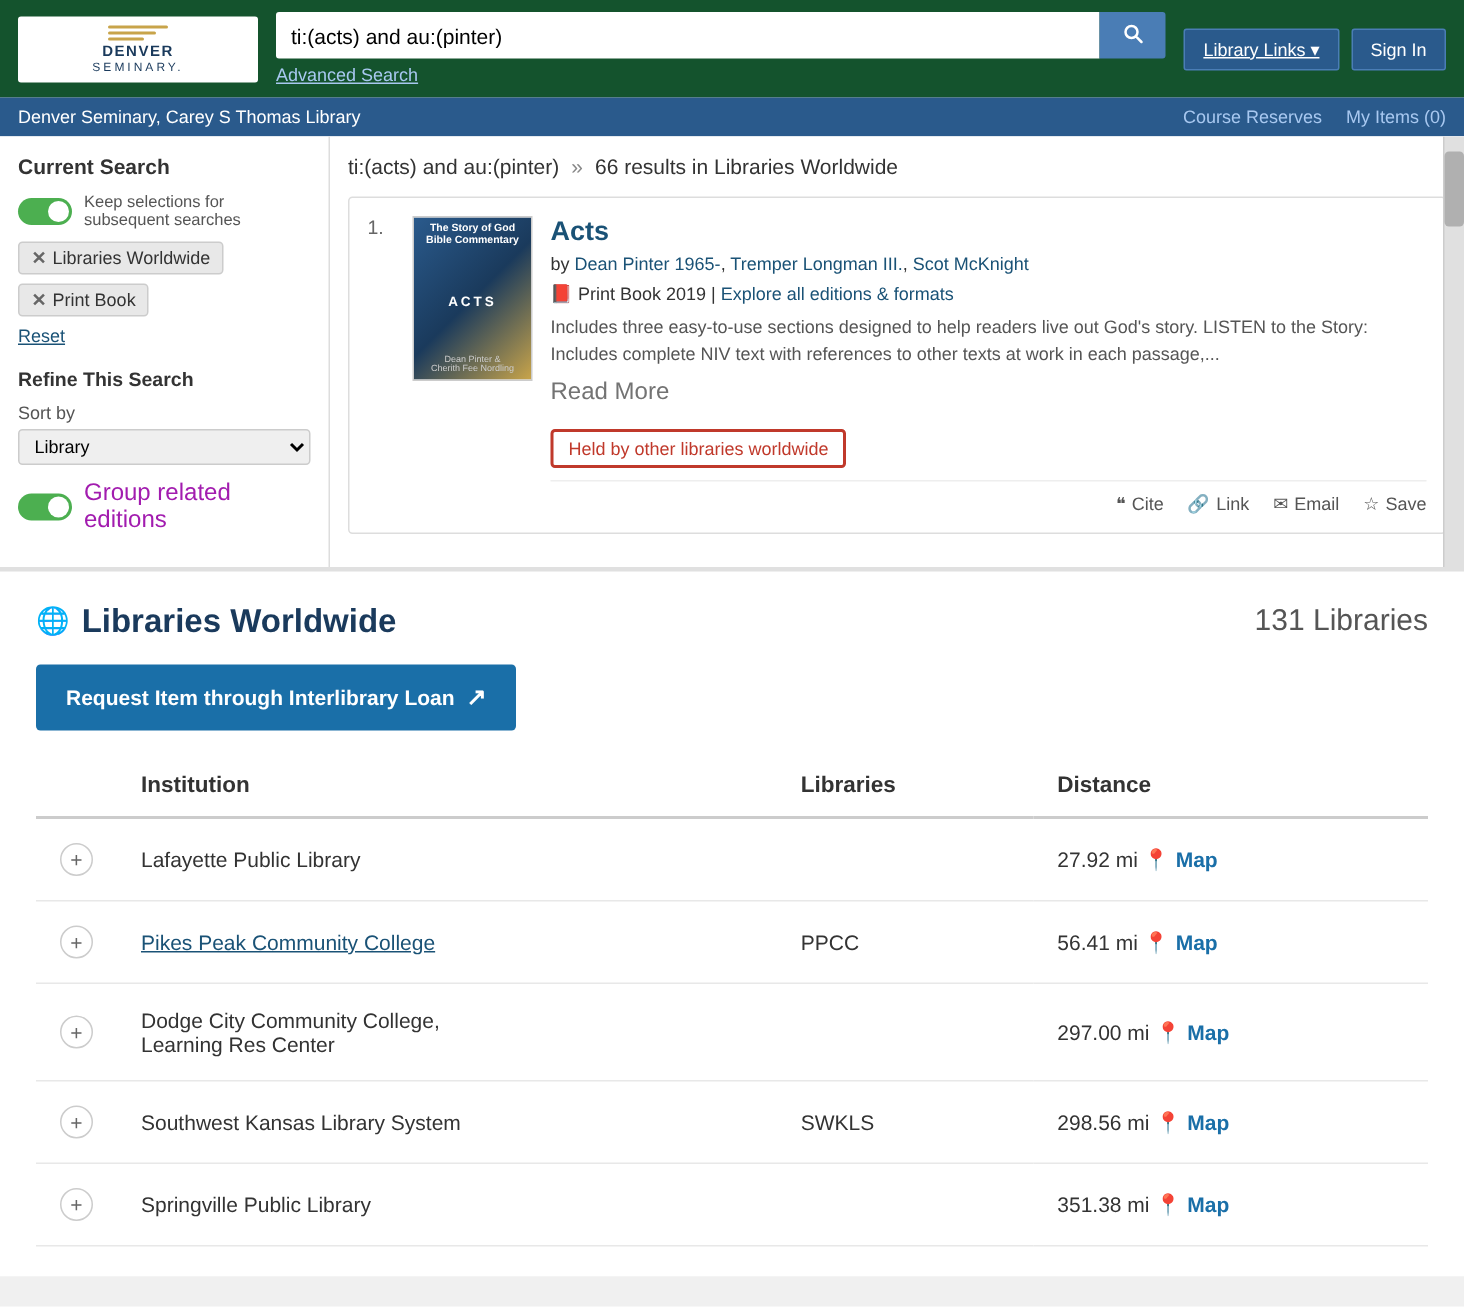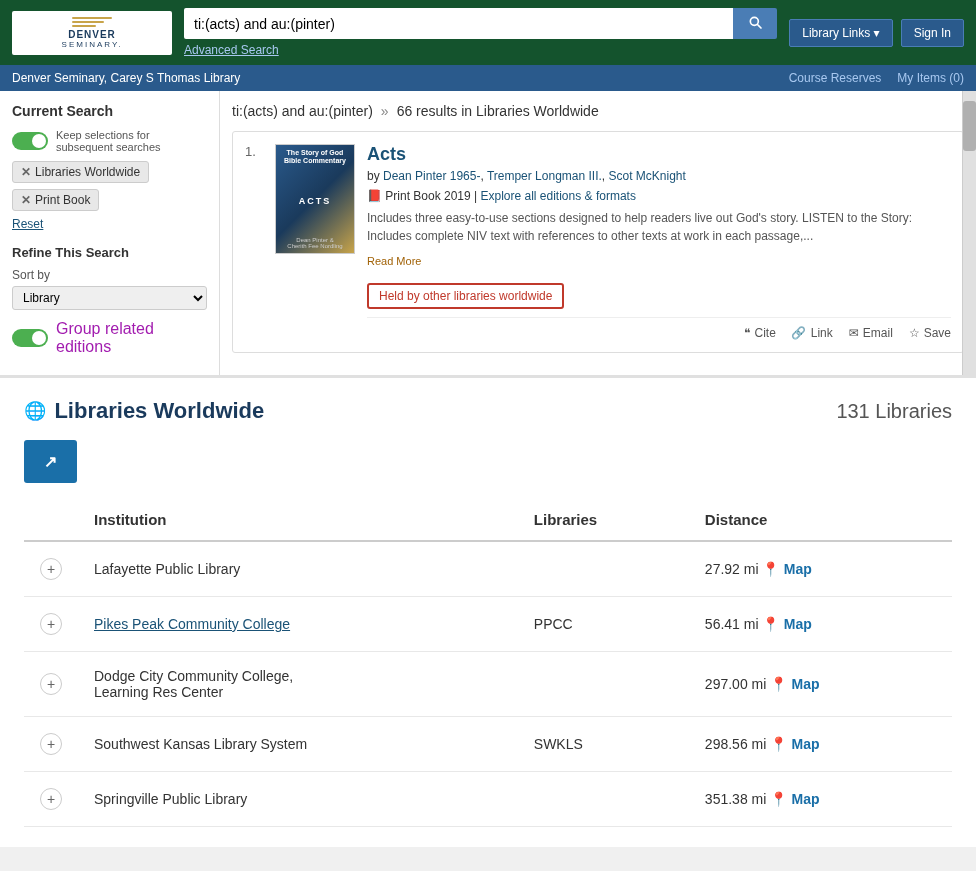--- a/index.html
+++ b/index.html
@@ -15,21 +15,21 @@
     .logo-line:nth-child(3) { width: 24px; }
     .logo-text { font-size: 10px; font-weight: bold; color: #1a3a5c; letter-spacing: 1px; text-align: center; }
     .logo-sub { font-size: 8px; color: #1a3a5c; letter-spacing: 2px; text-align: center; }
     .search-area { flex: 1; display: flex; flex-direction: column; gap: 4px; }
     .search-box { display: flex; }
     .search-input { flex: 1; padding: 6px 10px; border: none; font-size: 14px; outline: none; border-radius: 2px 0 0 2px; }
     .search-btn { background: #4a7db5; color: white; border: none; padding: 6px 14px; cursor: pointer; border-radius: 0 2px 2px 0; }
     .search-btn svg { width: 16px; height: 16px; fill: white; }
     .advanced-search { color: #a8c8f0; font-size: 12px; text-decoration: underline; cursor: pointer; text-align: left; }
     .header-right { display: flex; gap: 8px; align-items: center; }
-    .header-btn { background: #2a5a8c; color: white; border: 1px solid #4a7db5; padding: 6px 12px; cursor: pointer; font-size: 12px; border-radius: 2px; white-space: nowrap; }
+    .header-btn { background: #2a5a8c; color: white; border: 1px solid #4a7db5; padding: 6px 12px; cursor: pointer; font-size: 12px; border-radius: 2px; white-space: nowrap; text-decoration: underline; }
     .header-btn-sign { background: #2a5a8c; color: white; border: 1px solid #4a7db5; padding: 6px 12px; cursor: pointer; font-size: 12px; border-radius: 2px; }
 
     
     .sub-header { background: #2a5a8c; padding: 6px 12px; display: flex; justify-content: space-between; align-items: center; }
     .sub-header-title { color: white; font-size: 12px; }
     .sub-header-right { display: flex; gap: 16px; }
     .sub-header-link { color: #a8c8f0; font-size: 12px; cursor: pointer; text-decoration: none; }
 
     
     .main-content { display: flex; gap: 0; background: white; }
@@ -63,21 +63,21 @@
     .book-cover-inner { display: flex; flex-direction: column; align-items: center; justify-content: space-between; height: 100%; width: 100%; }
     .book-title-cover { font-size: 7px; color: white; font-weight: bold; text-align: center; line-height: 1.2; }
     .book-author-cover { font-size: 6px; color: #ccc; text-align: center; }
     .result-info { flex: 1; }
     .result-title { font-size: 18px; font-weight: bold; color: #1a5276; text-decoration: none; cursor: pointer; display: block; margin-bottom: 4px; }
     .result-authors { font-size: 12px; margin-bottom: 6px; }
     .result-authors a { color: #1a5276; text-decoration: none; cursor: pointer; }
     .result-meta { font-size: 12px; margin-bottom: 6px; color: #333; }
     .result-meta a { color: #1a5276; }
     .result-desc { font-size: 12px; color: #555; margin-bottom: 8px; line-height: 1.5; }
-    .read-more { color: #a16207; text-decoration: none; cursor: pointer; font-size: 11px; }
+    .read-more { color: #737373; text-decoration: none; cursor: pointer; font-size: 16px; }
     .held-badge { border: 2px solid #c0392b; color: #c0392b; padding: 4px 10px; font-size: 12px; border-radius: 3px; display: inline-block; margin-bottom: 8px; }
     .result-actions { border-top: 1px solid #eee; padding-top: 8px; display: flex; gap: 16px; justify-content: flex-end; }
     .action-btn { background: none; border: none; color: #555; font-size: 12px; cursor: pointer; display: flex; align-items: center; gap: 4px; }
 
     
     .libraries-section { background: white; padding: 20px 24px; border-top: 3px solid #e0e0e0; }
     .libraries-header { display: flex; justify-content: space-between; align-items: center; margin-bottom: 16px; }
     .libraries-title-area { display: flex; align-items: center; gap: 8px; }
     .globe-icon { color: #1a3a5c; font-size: 18px; }
     .libraries-title { font-size: 22px; font-weight: bold; color: #1a3a5c; }
@@ -223,20 +223,21 @@
 <div class="libraries-section">
   <div class="libraries-header">
     <div class="libraries-title-area">
       <span class="globe-icon">🌐</span>
       <span class="libraries-title">Libraries Worldwide</span>
     </div>
     <span class="libraries-count">131 Libraries</span>
   </div>
 
   <button class="ill-button">
+    <span>Request Item through Interlibrary Loan</span>
     <span class="ill-button-icon">↗</span>
   </button>
 
 
   <table class="libraries-table">
     <thead>
       <tr>
         <th style="width:40px;"></th>
         <th>Institution</th>
         <th>Libraries</th>

